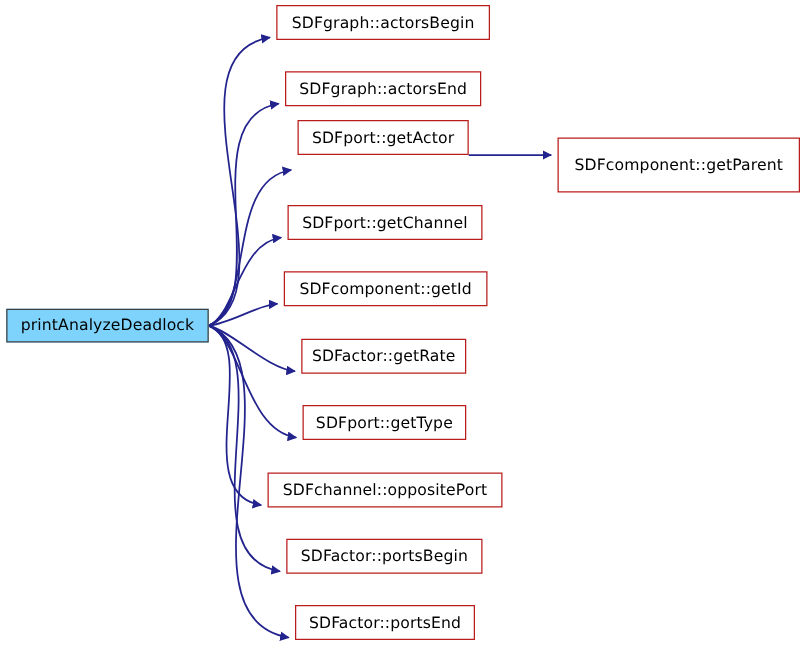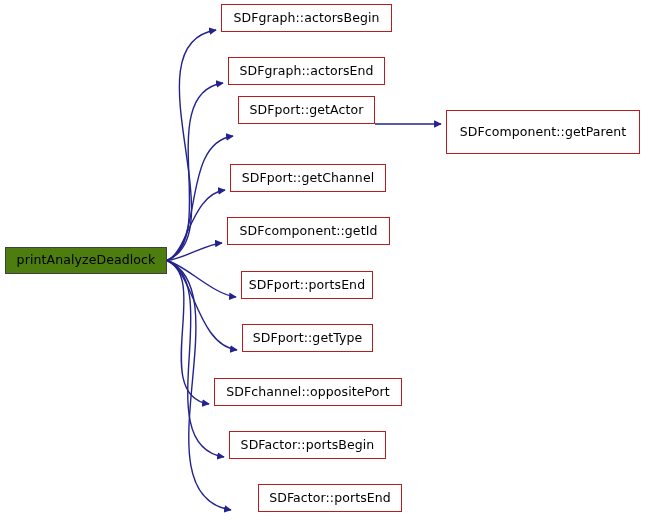--- a/index.html
+++ b/index.html
@@ -31,21 +31,21 @@
     color: #000000;
     font-size: 12.5px;
     line-height: 1;
     display: flex;
     align-items: center;
     justify-content: center;
     white-space: nowrap;
     letter-spacing: 0.1px;
   }
   .node.current {
-    background: #4d7c0f;
+    background: #7dd3fc;
     border-color: #404040;
   }
   .node-label {
     display: block;
     padding: 0 2px;
   }
 </style>
 </head>
 <body>
 
@@ -85,32 +85,32 @@
       <div class="node" style="left: 238px; top: 96px; width: 137px; height: 28px;">
         <span class="node-label">SDFport::getActor</span>
       </div>
       <div class="node" style="left: 230px; top: 164px; width: 156px; height: 28px;">
         <span class="node-label">SDFport::getChannel</span>
       </div>
       <div class="node" style="left: 227px; top: 217px; width: 163px; height: 28px;">
         <span class="node-label">SDFcomponent::getId</span>
       </div>
       <div class="node" style="left: 241px; top: 271px; width: 132px; height: 28px;">
-        <span class="node-label">SDFport::portsEnd</span>
+        <span class="node-label">SDFactor::getRate</span>
       </div>
       <div class="node" style="left: 242px; top: 324px; width: 131px; height: 28px;">
         <span class="node-label">SDFport::getType</span>
       </div>
       <div class="node" style="left: 214px; top: 378px; width: 188px; height: 28px;">
         <span class="node-label">SDFchannel::oppositePort</span>
       </div>
       <div class="node" style="left: 229px; top: 431px; width: 157px; height: 28px; text-align: right;">
         <span class="node-label">SDFactor::portsBegin</span>
       </div>
-      <div class="node" style="left: 236px; top: 484px; width: 144px; height: 28px; margin-left: 22px;">
+      <div class="node" style="left: 236px; top: 484px; width: 144px; height: 28px;">
         <span class="node-label">SDFactor::portsEnd</span>
       </div>
       <div class="node" style="left: 446px; top: 110px; width: 194px; height: 44px;">
         <span class="node-label">SDFcomponent::getParent</span>
       </div>
     </div>
 
 </div>
 
 </body></html>

